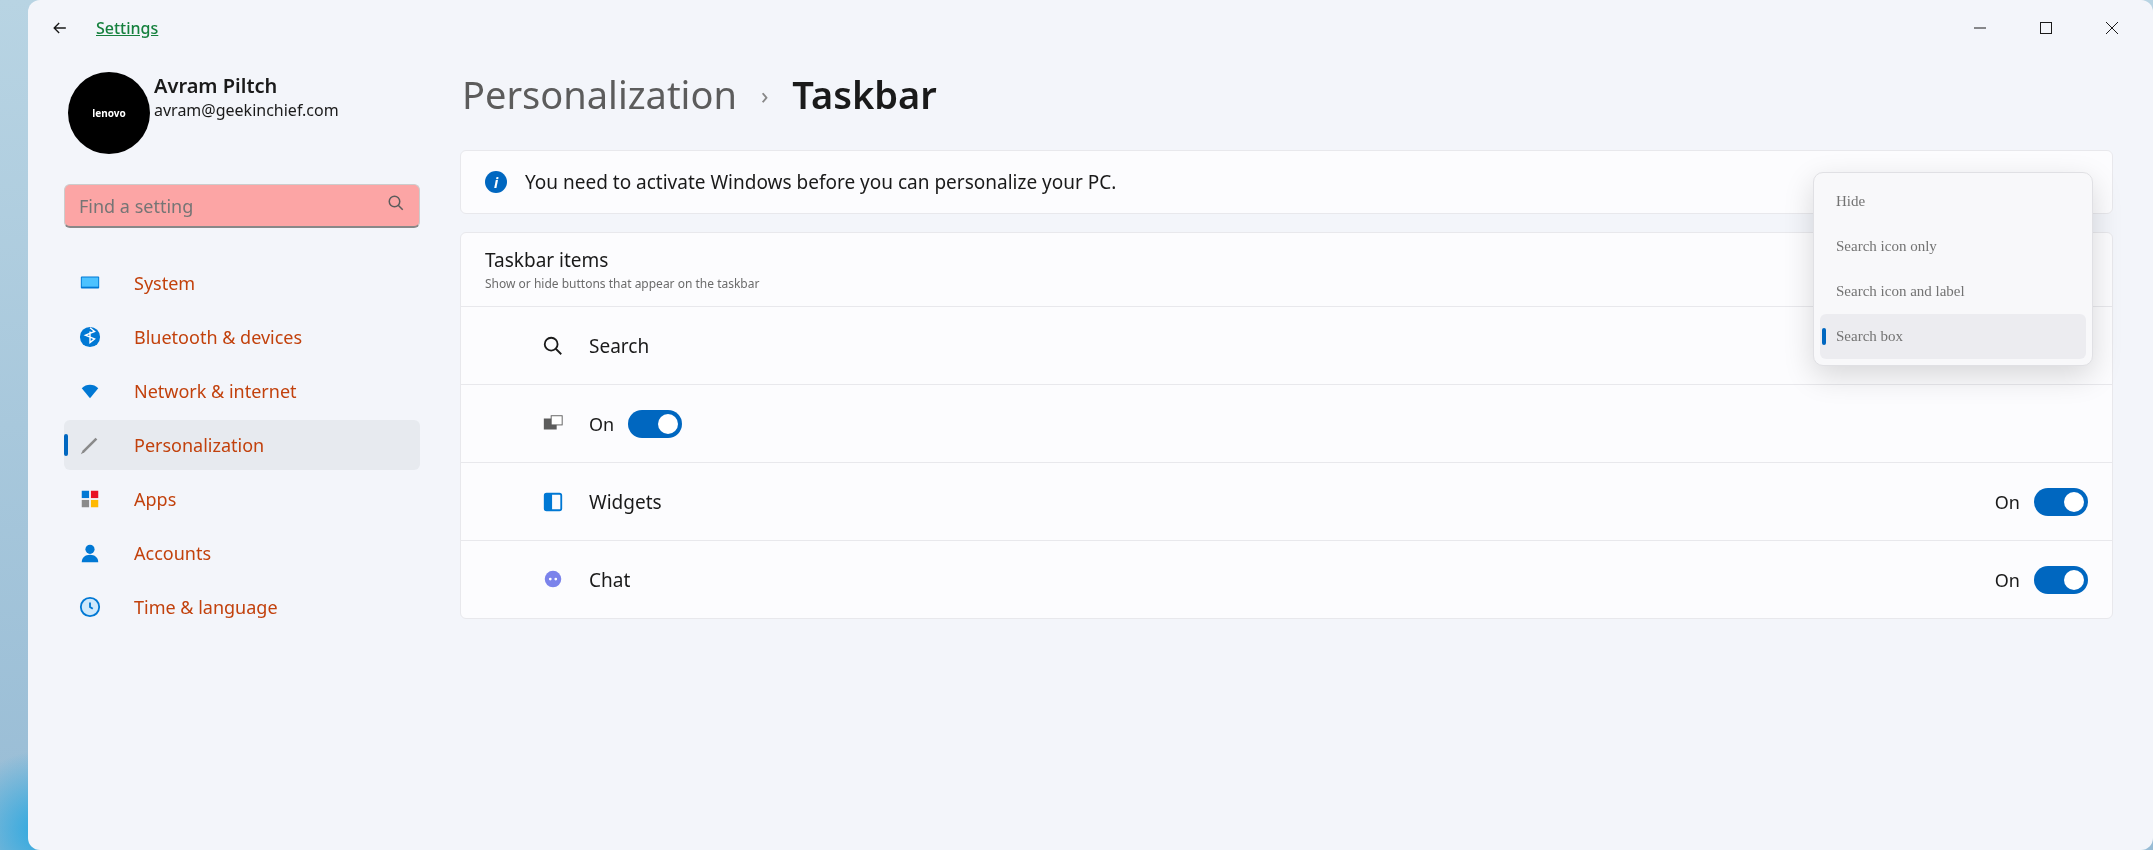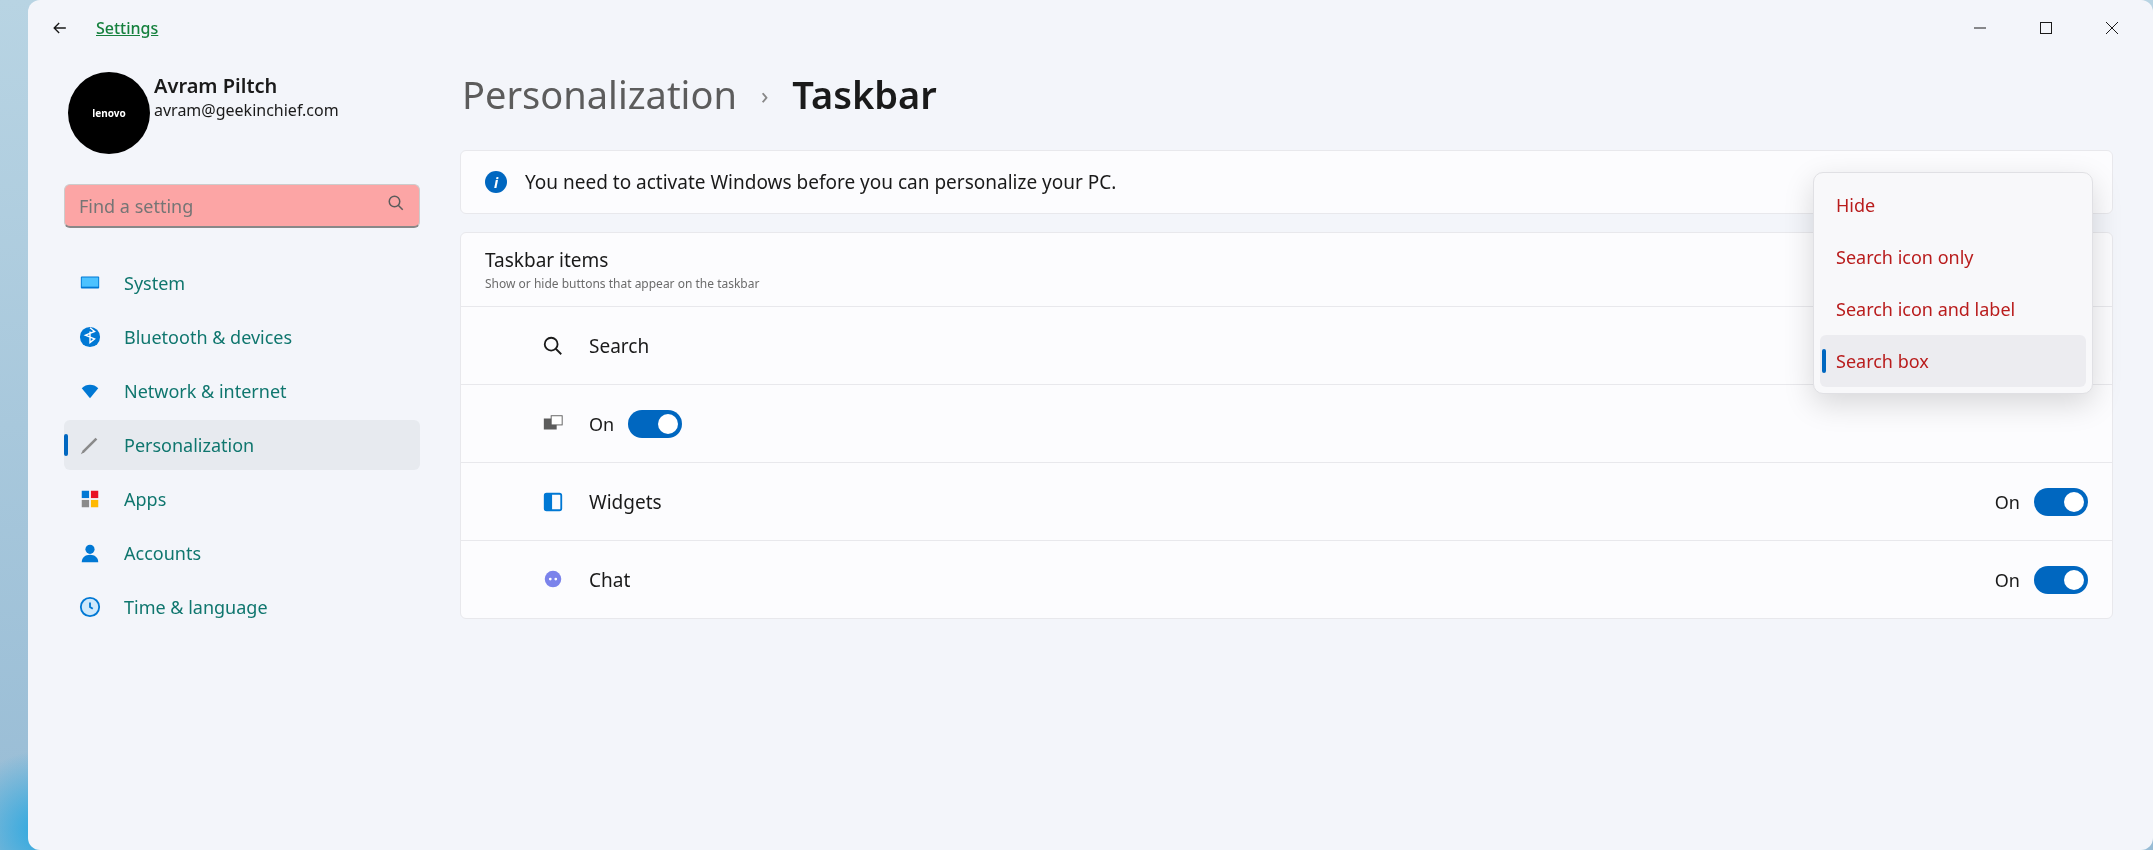--- a/index.html
+++ b/index.html
@@ -64,24 +64,24 @@
     padding: 0 14px;
     margin-bottom: 30px;
   }
   .search-box input {
     flex: 1; border: none; outline: none; background: transparent;
     font-size: 18px; color: #5c5c5c;
   }
   .search-box .sicon { color: #5c5c5c; }
   .nav { display: flex; flex-direction: column; gap: 4px; }
   .nav-item {
-    display: flex; align-items: center; gap: 22px;
+    display: flex; align-items: center; gap: 32px;
     height: 50px; padding: 0 14px;
     border-radius: 6px;
-    font-size: 18px; color: #0f766e;
+    font-size: 18px; color: #c2410c;
     cursor: pointer;
     position: relative;
   }
   .nav-item.selected { background: #e7eaef; }
   .nav-item.selected::before {
     content: "";
     position: absolute; left: 0; top: 14px; bottom: 14px;
     width: 4px; background: #0067c0; border-radius: 3px;
   }
   .nav-icon { width: 24px; height: 24px; display: flex; align-items: center; justify-content: center; font-size: 20px; }
@@ -144,24 +144,25 @@
     right: 60px; top: 172px;
     background: #f8f8fa;
     border: 1px solid #e0e0e4;
     border-radius: 10px;
     box-shadow: 0 10px 30px rgba(0,0,0,0.15);
     padding: 6px;
     width: 280px;
   }
   .dd-item {
     padding: 14px 16px;
-    font-size: 18px; color: #b91c1c;
+    font-size: 15px; color: #737373;
     border-radius: 6px;
     position: relative;
     cursor: pointer;
+    font-family: Liberation Serif, serif;
   }
   .dd-item.selected { background: #ececf0; }
   .dd-item.selected::before {
     content: ""; position: absolute; left: 2px; top: 14px; bottom: 14px;
     width: 4px; background: #0067c0; border-radius: 3px;
   }
   .bg-blob1 { position: absolute; left: -40px; bottom: -60px; width: 160px; height: 160px; background: radial-gradient(circle,#2ba8e0 0%,transparent 70%); }
   .bg-blob2 { position: absolute; right: 600px; top: -50px; width: 260px; height: 120px; background: radial-gradient(ellipse,#2ba8e0 0%,transparent 70%); }
 </style>
 </head>

